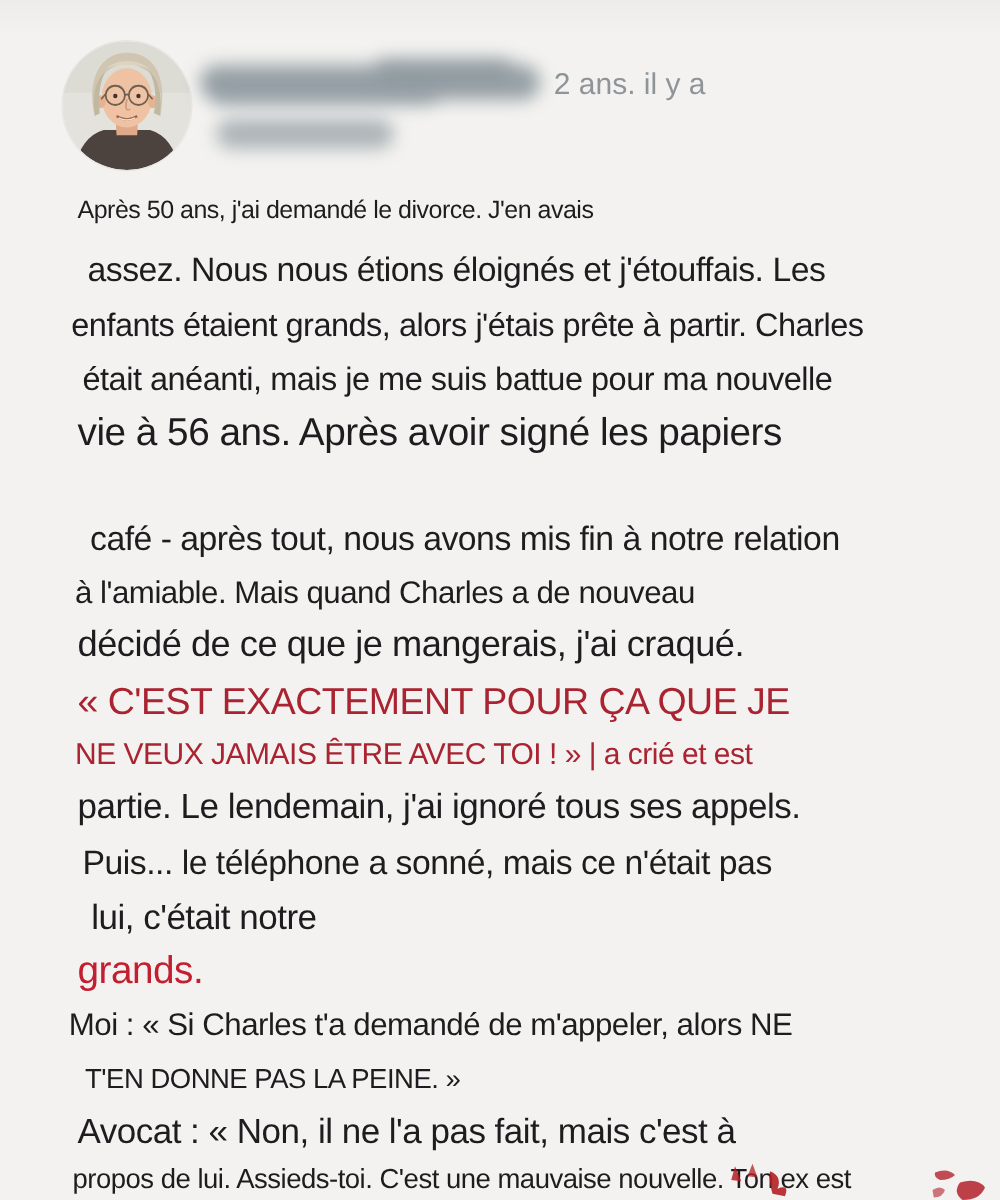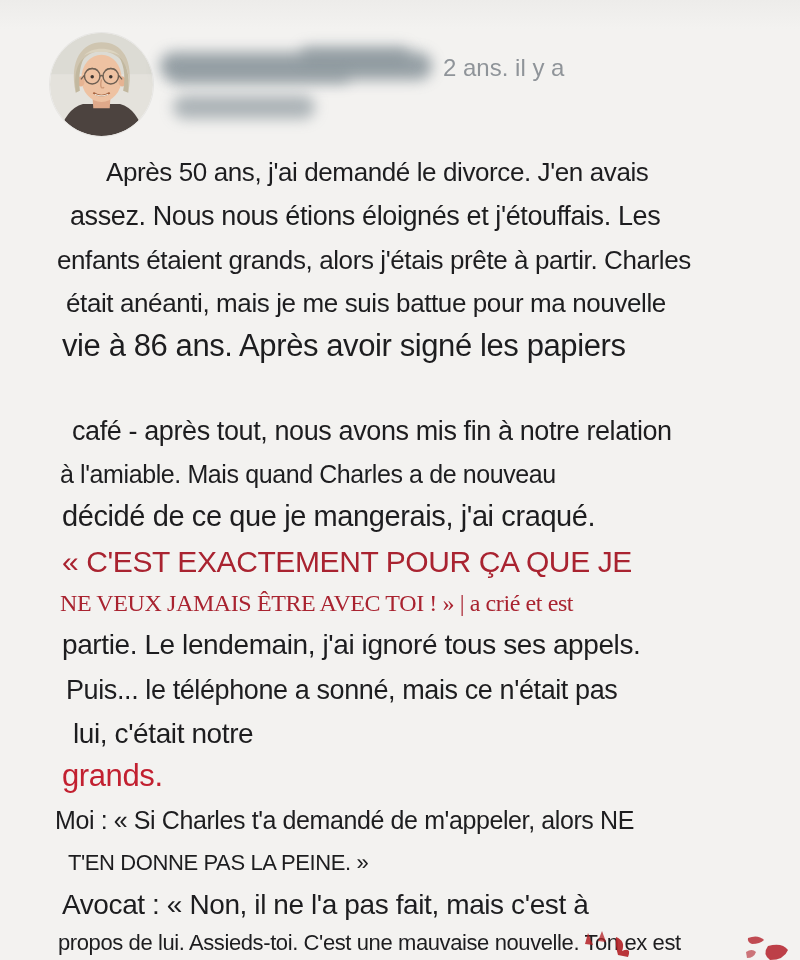--- a/index.html
+++ b/index.html
@@ -82,30 +82,30 @@
 
     <div class="name-blur nb1"></div>
     <div class="name-blur nb1b"></div>
     <div class="name-blur nb1c"></div>
     <div class="name-blur nb2"></div>
 
     <div class="timestamp">2 ans. il y a</div>
   </div>
 
   <div class="post">
-      <div class="line" style="top: 157px; left: 62px; font-size: 26px; margin-left: 44px;">Après 50 ans, j'ai demandé le divorce. J'en avais</div>
+      <div class="line" style="top: 157px; left: 62px; font-size: 20px;">Après 50 ans, j'ai demandé le divorce. J'en avais</div>
       <div class="line" style="top: 201px; left: 70px; font-size: 27px;">assez. Nous nous étions éloignés et j'étouffais. Les</div>
       <div class="line" style="top: 288px; left: 66px; font-size: 26px;">était anéanti, mais je me suis battue pour ma nouvelle</div>
       <div class="line" style="top: 245px; left: 57px; font-size: 26px;">enfants étaient grands, alors j'étais prête à partir. Charles</div>
-      <div class="line" style="top: 328px; left: 62px; font-size: 31px;">vie à 86 ans. Après avoir signé les papiers</div>
+      <div class="line" style="top: 328px; left: 62px; font-size: 31px;">vie à 56 ans. Après avoir signé les papiers</div>
       <div class="line" style="top: 416px; left: 72px; font-size: 27px;">café - après tout, nous avons mis fin à notre relation</div>
       <div class="line" style="top: 460px; left: 60px; font-size: 25px;">à l'amiable. Mais quand Charles a de nouveau</div>
       <div class="line" style="top: 500px; left: 62px; font-size: 29px;">décidé de ce que je mangerais, j'ai craqué.</div>
       <div class="line red" style="top: 545px; left: 62px; font-size: 30px;">« C'EST EXACTEMENT POUR ÇA QUE JE</div>
-      <div class="line red" style="top: 590px; left: 60px; font-size: 24px; font-family: Liberation Serif, serif;">NE VEUX JAMAIS ÊTRE AVEC TOI ! » | a crié et est</div>
+      <div class="line red" style="top: 590px; left: 60px; font-size: 24px;">NE VEUX JAMAIS ÊTRE AVEC TOI ! » | a crié et est</div>
       <div class="line" style="top: 629px; left: 62px; font-size: 28px;">partie. Le lendemain, j'ai ignoré tous ses appels.</div>
       <div class="line" style="top: 675px; left: 66px; font-size: 27px;">Puis... le téléphone a sonné, mais ce n'était pas</div>
       <div class="line" style="top: 718px; left: 73px; font-size: 28px;">lui, c'était notre</div>
       <div class="line red-bright" style="top: 758px; left: 62px; font-size: 31px;">grands.</div>
       <div class="line" style="top: 806px; left: 55px; font-size: 25px;">Moi : « Si Charles t'a demandé de m'appeler, alors NE</div>
       <div class="line" style="top: 850px; left: 68px; font-size: 22px;">T'EN DONNE PAS LA PEINE. »</div>
       <div class="line" style="top: 930px; left: 58px; font-size: 22px;">propos de lui. Assieds-toi. C'est une mauvaise nouvelle. Ton ex est</div>
       <div class="line" style="top: 889px; left: 62px; font-size: 28px;">Avocat : « Non, il ne l'a pas fait, mais c'est à</div>
     </div>
 

